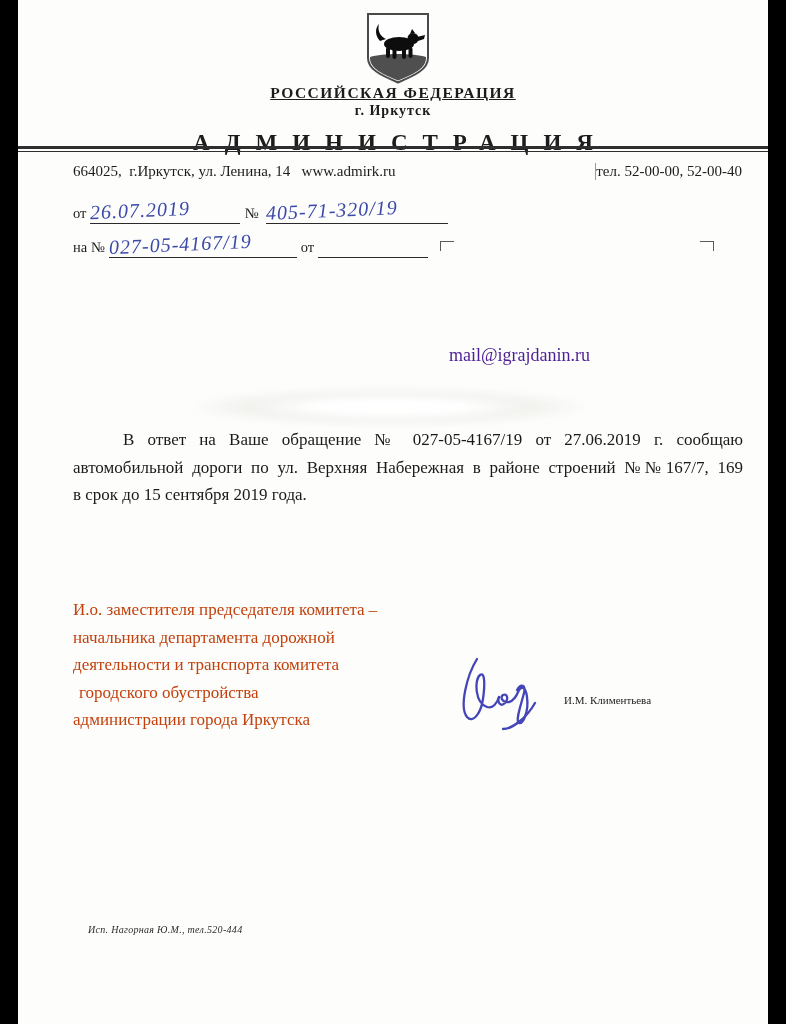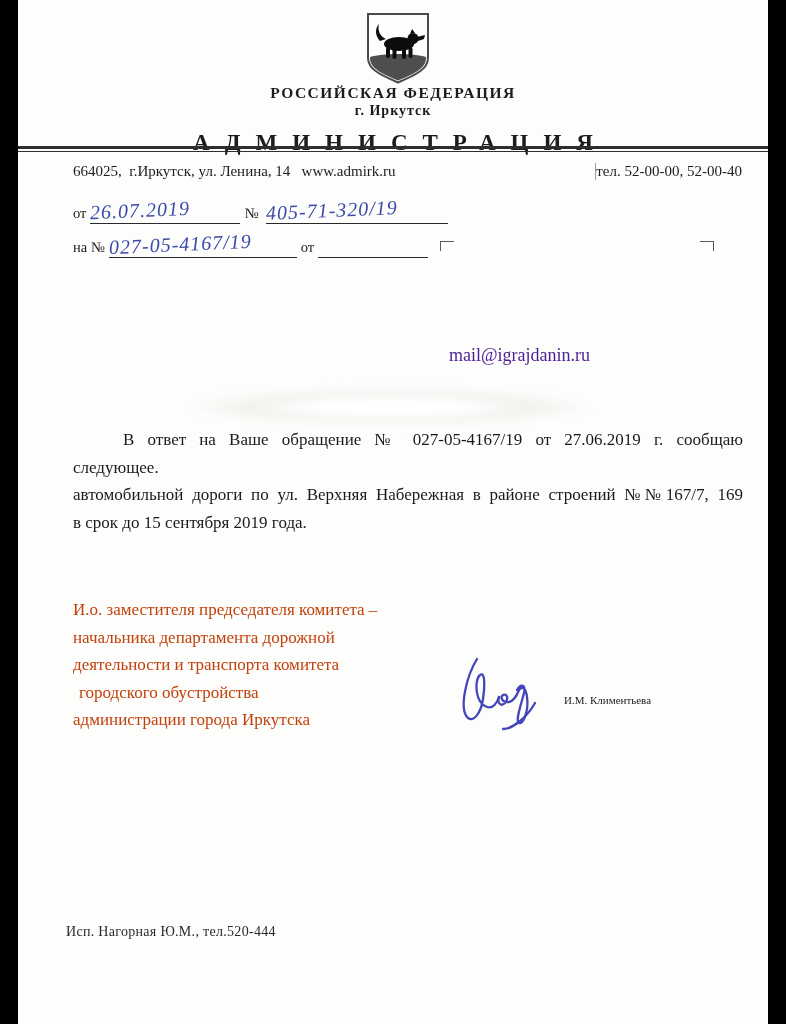--- a/index.html
+++ b/index.html
@@ -9,21 +9,21 @@
     font-family:"Liberation Serif","DejaVu Serif",serif;
     color:#1c1c1c;
   }
   .scan-bar{position:absolute;top:0;height:100%;width:18px;background:#000;}
   .scan-bar.left{left:0;}
   .scan-bar.right{right:0;}
 
   
   .emblem{position:absolute;left:364px;top:11px;width:68px;height:74px;}
   .country{position:absolute;left:18px;right:18px;top:84px;text-align:center;
-    font-weight:bold;font-size:15.5px;letter-spacing:1.5px;}
+    font-weight:bold;font-size:15.5px;letter-spacing:1.5px;text-decoration:underline;}
   .city{position:absolute;left:18px;right:18px;top:103px;text-align:center;
     font-weight:bold;font-size:14px;letter-spacing:1px;}
   .org{position:absolute;left:18px;right:18px;top:117px;text-align:center;
     font-weight:bold;font-size:23px;letter-spacing:15px;padding-left:15px;box-sizing:border-box;margin-top:13px;}
   .rule{position:absolute;left:18px;right:18px;top:146px;height:2px;
     border-top:3px solid #2e2e2e;border-bottom:1px solid #2e2e2e;}
   .contacts{position:absolute;left:73px;right:44px;top:163px;display:flex;
     justify-content:space-between;align-items:baseline;font-size:15px;}
   .contact-left{white-space:pre;}
   .contact-right{border-left:1px solid #9a9a9a;padding-left:0;white-space:pre;}
@@ -59,21 +59,21 @@
   .bodyline.indent{padding-left:50px;}
 
   
   .sig-block{position:absolute;left:73px;top:596px;width:370px;
     font-size:17px;line-height:27.5px;color:#c2410c;}
   .sig-block .sigline:nth-child(4){padding-left:6px;}
   .sig-scribble{position:absolute;left:447px;top:645px;width:100px;height:92px;}
   .sig-name{position:absolute;left:564px;top:694px;font-size:11px;}
 
   
-  .executor{position:absolute;left:66px;top:924px;font-size:14px;color:#2b2b2b;letter-spacing:0.3px;}
+  .executor{position:absolute;left:88px;top:924px;font-size:10px;color:#2b2b2b;letter-spacing:0.3px;font-style:italic;}
 </style>
 </head>
 <body>
 
 <div class="scan-bar left"></div>
 <div class="scan-bar right"></div>
 
 <div class="emblem">
   <svg viewBox="0 0 68 74" width="68" height="74">
     <path d="M4 3 H64 V47 C64 58 52 64 34 71.5 C16 64 4 58 4 47 Z" fill="#fefefe" stroke="#4a4a4a" stroke-width="2"></path>
@@ -121,21 +121,20 @@
   </span>
 </div>
 
 <div class="bracket tl"></div>
 <div class="bracket tr"></div>
 <div class="email">mail@igrajdanin.ru</div>
 <div class="smudge"></div>
 
 <div class="body-text">
   <div class="bodyline indent">В ответ на Ваше обращение № 027-05-4167/19 от 27.06.2019 г. сообщаю</div>
-  <div class="bodyline lastline">следующее.</div>
   <div class="bodyline">автомобильной дороги по ул. Верхняя Набережная в районе строений №№167/7, 169</div>
   <div class="bodyline lastline">в срок до 15 сентября 2019 года.</div>
 </div>
 
 <div class="sig-block">
   <div class="sigline">И.о. заместителя председателя комитета –</div>
   <div class="sigline">начальника департамента дорожной</div>
   <div class="sigline">деятельности и транспорта комитета</div>
   <div class="sigline">городского обустройства</div>
   <div class="sigline">администрации города Иркутска</div>

